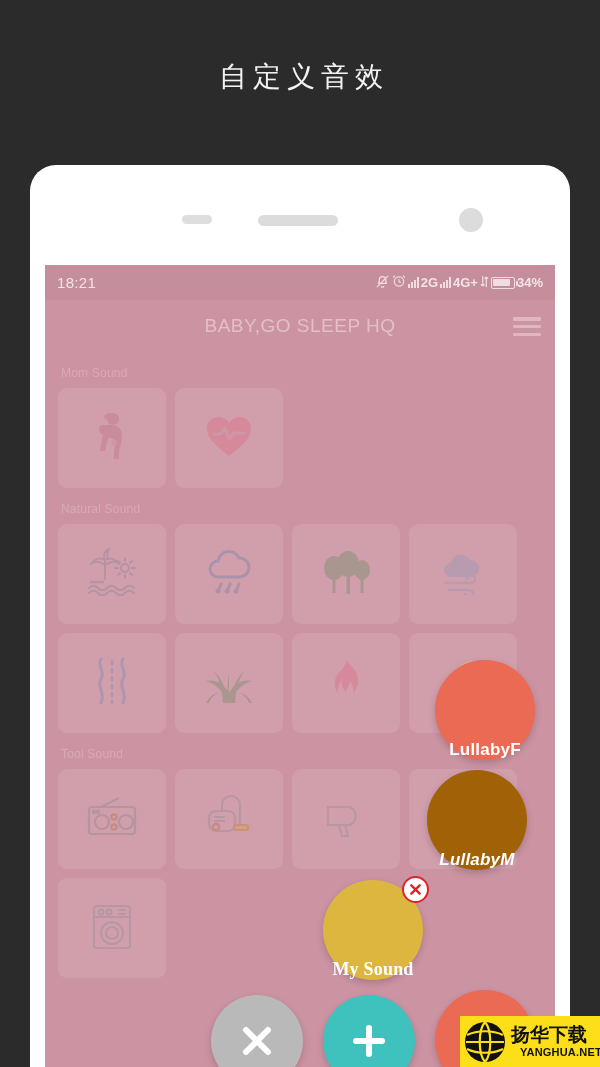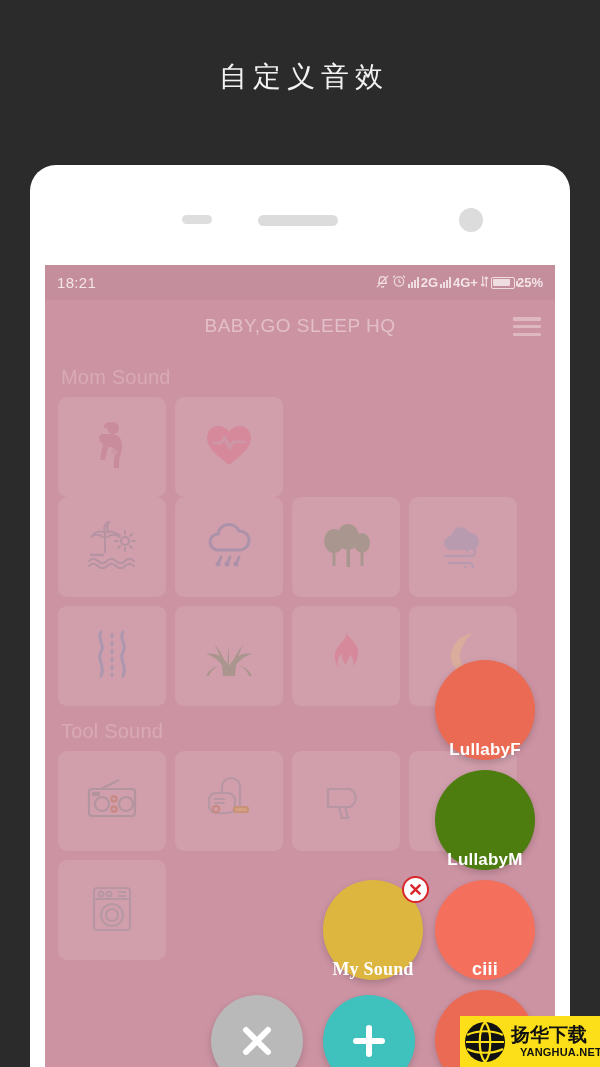--- a/index.html
+++ b/index.html
@@ -90,41 +90,41 @@
   .hamburger {
     position:absolute; right:14px; top:17px;
     width:28px; height:19px; display:flex; flex-direction:column;
     justify-content:space-between; cursor:pointer;
   }
   .hamburger i { display:block; height:3.5px; background:#deb7c2; border-radius:1px; }
 
   
   .content { padding:0 13px; }
   .section-label {
-    color:#d9aab6; font-size:20px; margin:14px 0 8px 3px; letter-spacing:.2px;
+    color:#d9aab6; font-size:12px; margin:14px 0 8px 3px; letter-spacing:.2px;
   }
   .grid { display:flex; gap:9px; flex-wrap:wrap; }
   .tile {
     width:108px; height:100px; border-radius:9px;
     background:rgba(255,255,255,0.10);
     display:flex; align-items:center; justify-content:center;
     cursor:pointer;
   }
   .tile svg { opacity:.55; }
 
   
   .bubble {
     position:absolute; border-radius:50%;
     display:flex; align-items:flex-end; justify-content:center;
     color:#ffffff; font-weight:bold; letter-spacing:.2px;
     box-shadow:0 3px 7px rgba(0,0,0,0.18);
     cursor:pointer; text-align:center;
   }
   .b-lullabyf { width:100px; height:100px; left:390px; top:395px; background:#ea6a54; font-size:17px; }
-  .b-lullabym { width:100px; height:100px; left:390px; top:505px; background:#4d7c0f; font-size:17px; }
+  .b-lullabym { width:100px; height:100px; left:382px; top:505px; background:#a16207; font-size:17px;font-style:italic; }
   .b-mysound  { width:100px; height:100px; left:278px; top:615px; background:#ddb640; font-size:18px;font-family:Liberation Serif, serif; }
   .b-ciii     { width:100px; height:100px; left:390px; top:615px; background:#f4705d; font-size:18px; }
   .b-shhh     { width:100px; height:100px; left:390px; top:725px; background:#ea6a54; font-size:18px; }
 
   .delete-badge {
     position:absolute; right:-6px; top:-4px;
     width:27px; height:27px; border-radius:50%;
     background:#ffffff; border:2.5px solid #d8262b;
     display:flex; align-items:center; justify-content:center;
     cursor:pointer;
@@ -199,21 +199,21 @@
         <span>4G+</span>
         <span class="si">
           <svg width="9" height="13" viewBox="0 0 10 14" fill="none" stroke="#f3e4e8" stroke-width="1.4">
             <path d="M3 1v11M3 12l-2-2M3 12l2-2"></path>
               <path d="M7 13V2M7 2L5 4M7 2l2 2"></path>
           </svg>
         </span>
         <span class="si battery">
             <span></span>
           </span>
-        <span>25%</span>
+        <span>34%</span>
       </span>
     </div>
 
     <div class="appbar">
       <div class="app-title">BABY,GO SLEEP HQ</div>
       <div class="hamburger">
           <i></i>
           <i></i>
           <i></i>
         </div>
@@ -236,20 +236,21 @@
         <div class="tile">
           <span>
             <svg width="48" height="44" viewBox="0 0 48 44" fill="#d9788c">
               <path d="M24 42C10 31 2 24 2 15 2 8 7 3 13.5 3 18 3 21.5 5.5 24 9c2.5-3.5 6-6 10.5-6C41 3 46 8 46 15c0 9-8 16-22 27z"></path>
               <path d="M9 20h7l3.5-6 5 11 3.5-6h11" stroke="#cc93a3" stroke-width="3.2" fill="none" stroke-linecap="round" stroke-linejoin="round"></path>
             </svg>
           </span>
         </div>
       </div>
 
+      <div class="section-label">Natural Sound</div>
       <div class="grid">
         <div class="tile">
           <span>
             <svg width="54" height="48" viewBox="0 0 54 48" fill="none" stroke="#9f8b9b" stroke-width="2" stroke-linecap="round">
               <path d="M20 12c-5-3-11-1-13 3 4-2 8-1 11 1"></path>
               <path d="M20 12c5-3 11-1 13 3-4-2-8-1-11 1"></path>
               <path d="M20 12c-2-5 0-10 4-11-2 3-2 7-1 10"></path>
               <path d="M20 13v18"></path>
               <circle cx="40" cy="20" r="4"></circle>
               <path d="M40 13v-3M40 30v-3M33 20h-3M50 20h-3M35 15l-2-2M45 25l2 2M45 15l2-2M35 25l-2 2"></path>
@@ -400,23 +401,20 @@
 
     <div class="bubble b-mysound">
       <span>My Sound</span>
       <span class="delete-badge">
         <svg width="13" height="13" viewBox="0 0 14 14">
           <path d="M2.5 2.5l9 9M11.5 2.5l-9 9" stroke="#d8262b" stroke-width="2.6" stroke-linecap="round"></path>
         </svg>
       </span>
     </div>
 
-    <div class="bubble b-ciii">
-      <span>ciii</span>
-    </div>
 
     <div class="bubble b-shhh">
       <span>Shhh</span>
     </div>
 
     <div class="fab fab-close">
       <svg width="44" height="44" viewBox="0 0 44 44">
         <path d="M11 11l22 22M33 11L11 33" stroke="#ffffff" stroke-width="6" stroke-linecap="round"></path>
       </svg>
     </div>

